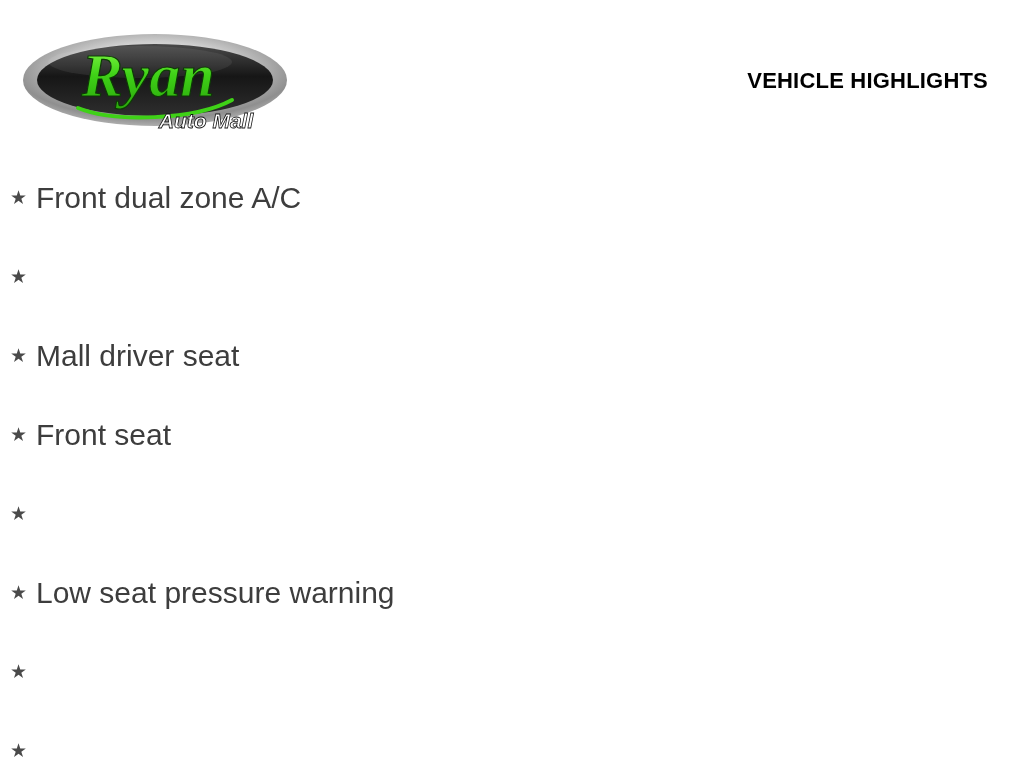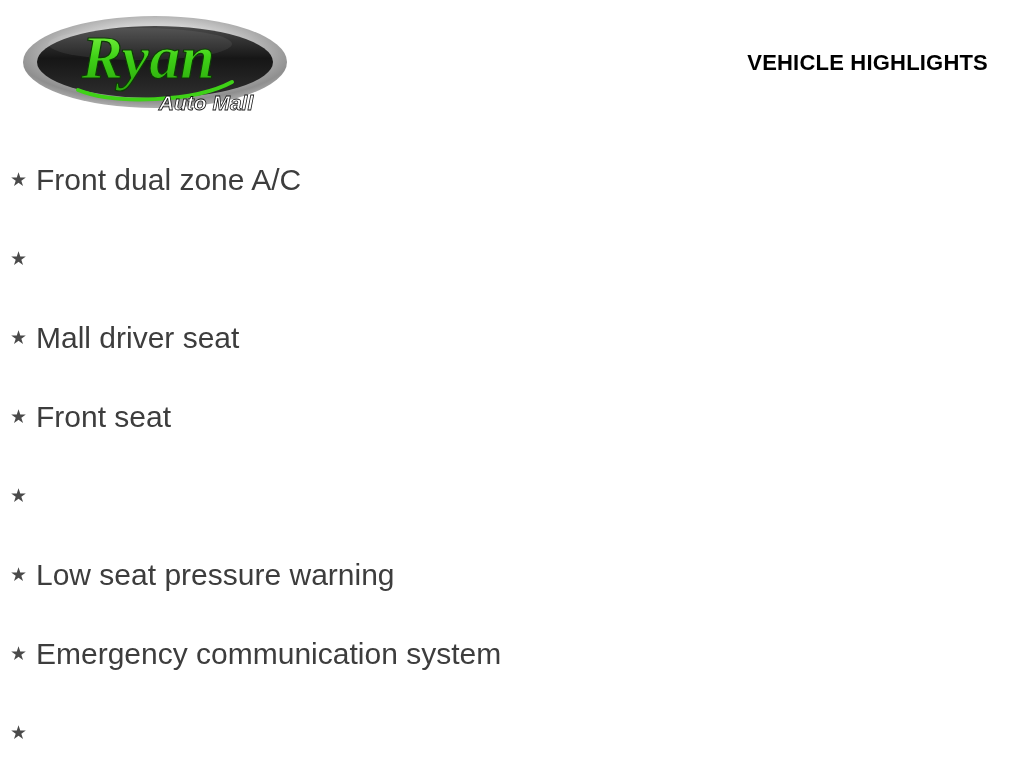--- a/index.html
+++ b/index.html
@@ -18,20 +18,21 @@
     position: relative;
     width: 1024px;
     height: 768px;
     background: #ffffff;
   }
 
   
   .header {
     position: relative;
     height: 132px;
+    margin-top: 18px;
   }
   .logo-wrap {
     position: absolute;
     left: 20px;
     top: 10px;
     width: 270px;
     height: 112px;
   }
   .logo-svg {
     display: block;
@@ -144,20 +145,19 @@
     </li>
     <li class="feature-item">
       <span class="star-icon">★</span>
     </li>
     <li class="feature-item">
       <span class="star-icon">★</span>
       <span class="feature-label">Low seat pressure warning</span>
     </li>
     <li class="feature-item">
       <span class="star-icon">★</span>
-      <span class="feature-label">Emergency communication system</span>
     </li>
     <li class="feature-item">
       <span class="star-icon">★</span>
     </li>
   </ul>
 
 </div>
 
 </body></html>

